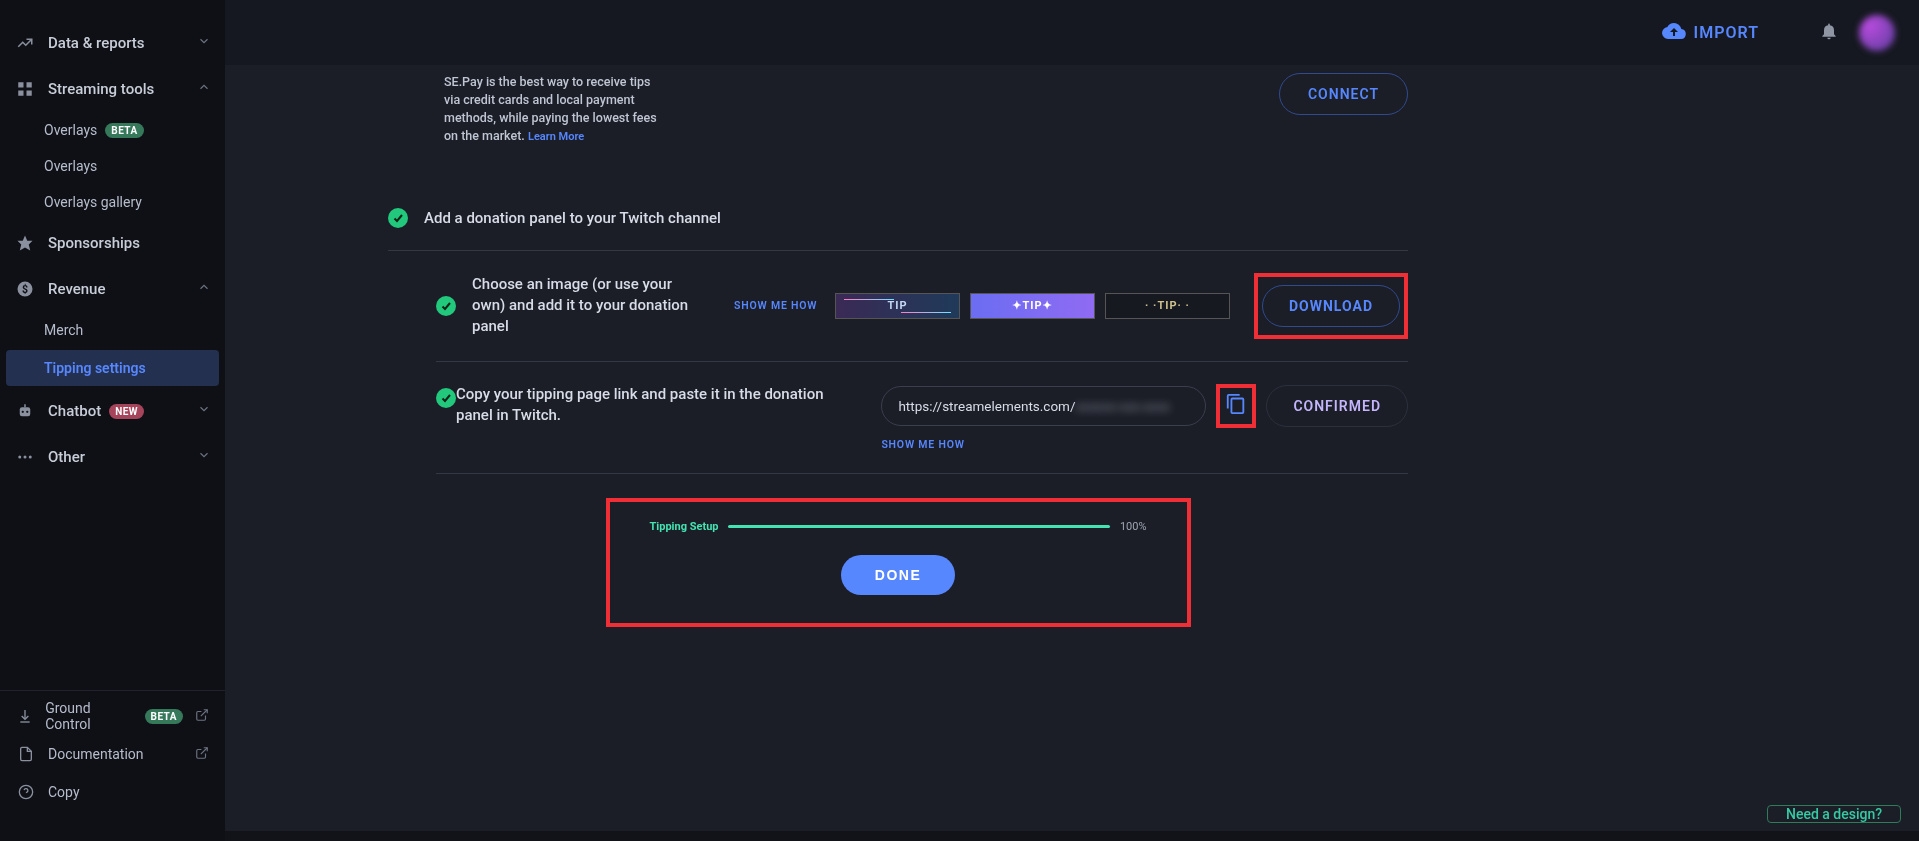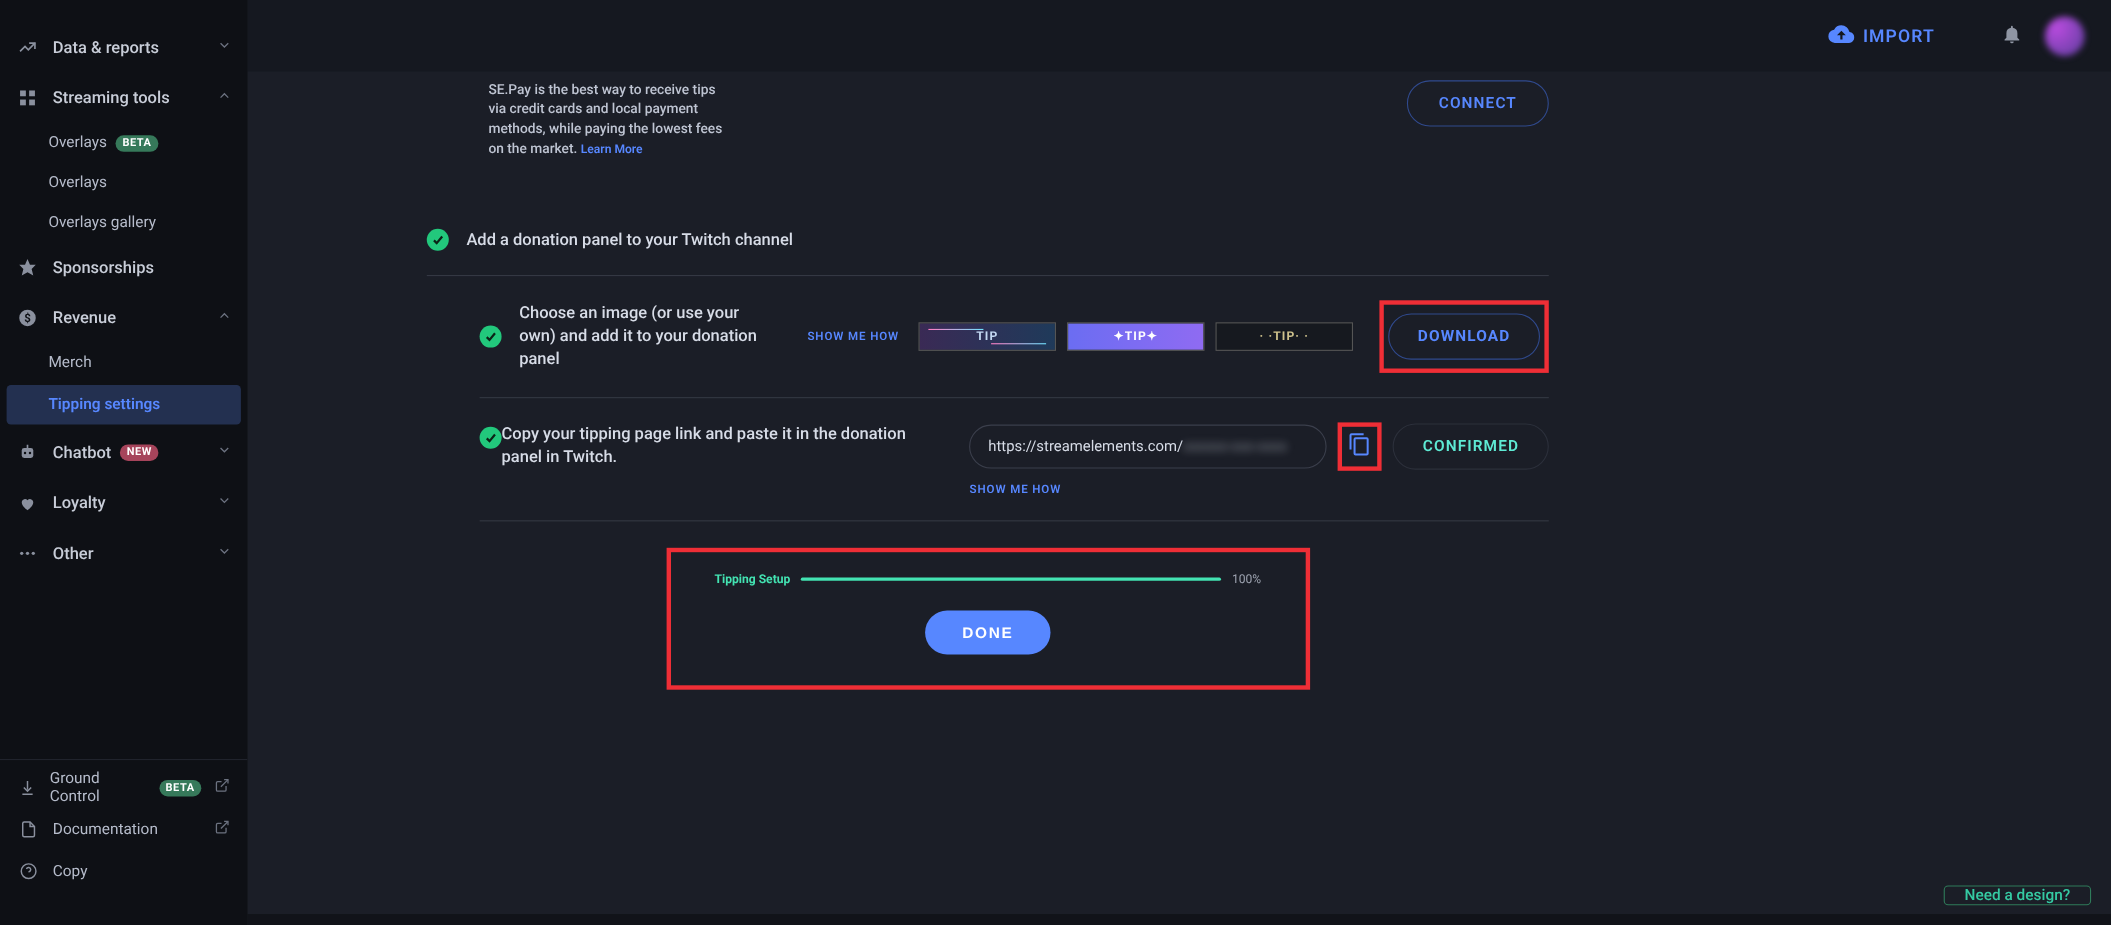--- a/index.html
+++ b/index.html
@@ -334,21 +334,21 @@
       padding:5px;
     }
     .copy-icon{
       width:22px;
       height:22px;
       color: var(--accent);
       cursor:pointer;
     }
     .confirmed-btn{
       border:1px solid #2c303b;
-      color: #5eead4;
+      color: #c4b5fd;
       padding: 12px 26px;
       border-radius:22px;
       font-weight:600;
       font-size:14px;
       letter-spacing:1px;
     }
 
     
     .done-wrap{
       border:4px solid var(--red-box);
@@ -508,33 +508,20 @@
     </span>
     <span class="label">
       <span>Chatbot</span>
       <span class="badge new">NEW</span>
     </span>
     <span class="chev"><svg width="14" height="14" viewBox="0 0 24 24" fill="none" stroke="currentColor" stroke-width="2">
           <polyline points="6 9 12 15 18 9"></polyline>
         </svg></span>
   </div>
 
-  <div class="side-item">
-    <span class="icon">
-      <svg width="18" height="18" viewBox="0 0 24 24" fill="currentColor">
-          <path d="M12 21s-7-4.35-7-10a4 4 0 0 1 7-2 4 4 0 0 1 7 2c0 5.65-7 10-7 10z"></path>
-        </svg>
-    </span>
-    <span class="label">
-        <span>Loyalty</span>
-      </span>
-    <span class="chev"><svg width="14" height="14" viewBox="0 0 24 24" fill="none" stroke="currentColor" stroke-width="2">
-          <polyline points="6 9 12 15 18 9"></polyline>
-        </svg></span>
-  </div>
 
   <div class="side-item">
     <span class="icon">
       <svg width="18" height="18" viewBox="0 0 24 24" fill="currentColor">
           <circle cx="5" cy="12" r="2"></circle>
           <circle cx="12" cy="12" r="2"></circle>
           <circle cx="19" cy="12" r="2"></circle>
         </svg>
     </span>
     <span class="label">

